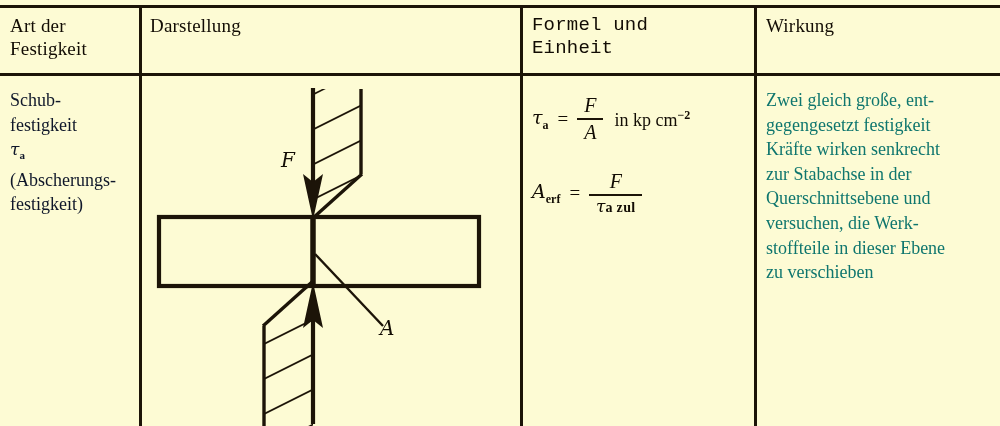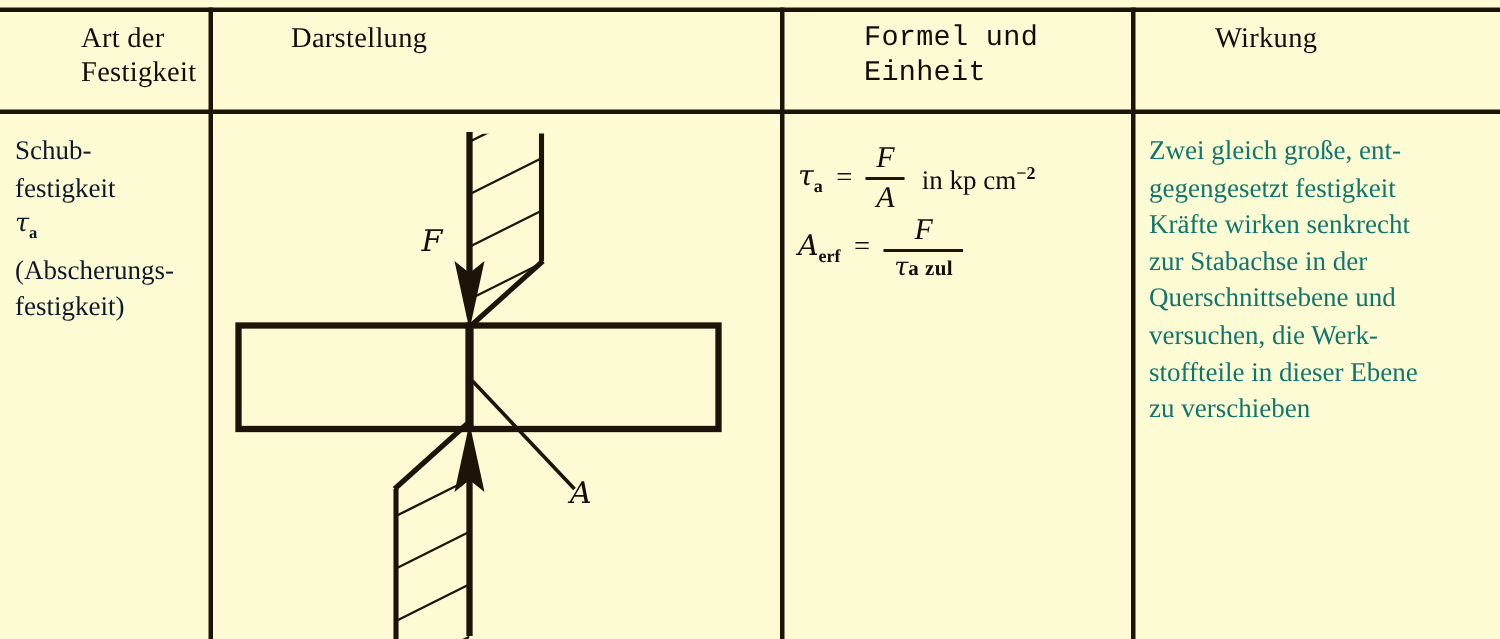--- a/index.html
+++ b/index.html
@@ -37,21 +37,20 @@
   .rule-v-2 { left: 520px; top: 5px;  height: 421px; }
   .rule-v-3 { left: 754px; top: 5px;  height: 421px; }
 
   
   .hdr {
     position: absolute;
     font-size: 19px;
     line-height: 23px;
     color: #120c04;
     letter-spacing: .2px;
-    margin-left: 44px;
   }
   .hdr-art  { left: 10px;  top: 14px;  width: 120px; }
   .hdr-dar  { left: 150px; top: 14px;  width: 350px; }
   .hdr-for  { left: 532px; top: 14px;  width: 200px; font-family: Liberation Mono, monospace; }
   .hdr-wir  { left: 766px; top: 14px;  width: 220px; }
 
   
   .col1 {
     position: absolute;
     left: 10px;
@@ -90,21 +89,21 @@
     left: 532px;
     top: 95px;
     width: 215px;
     color: #120c04;
   }
   .eq {
     display: flex;
     align-items: center;
     font-size: 19px;
   }
-  .eq + .eq { }
+  .eq + .eq { margin-top: 28px; }
   .eq .lhs {
     font-family: "DejaVu Serif", serif;
     font-style: italic;
     font-size: 19px;
     white-space: nowrap;
   }
   .eq .lhs sub,
   .eq .lhs .sb {
     font-style: normal;
     font-weight: bold;

